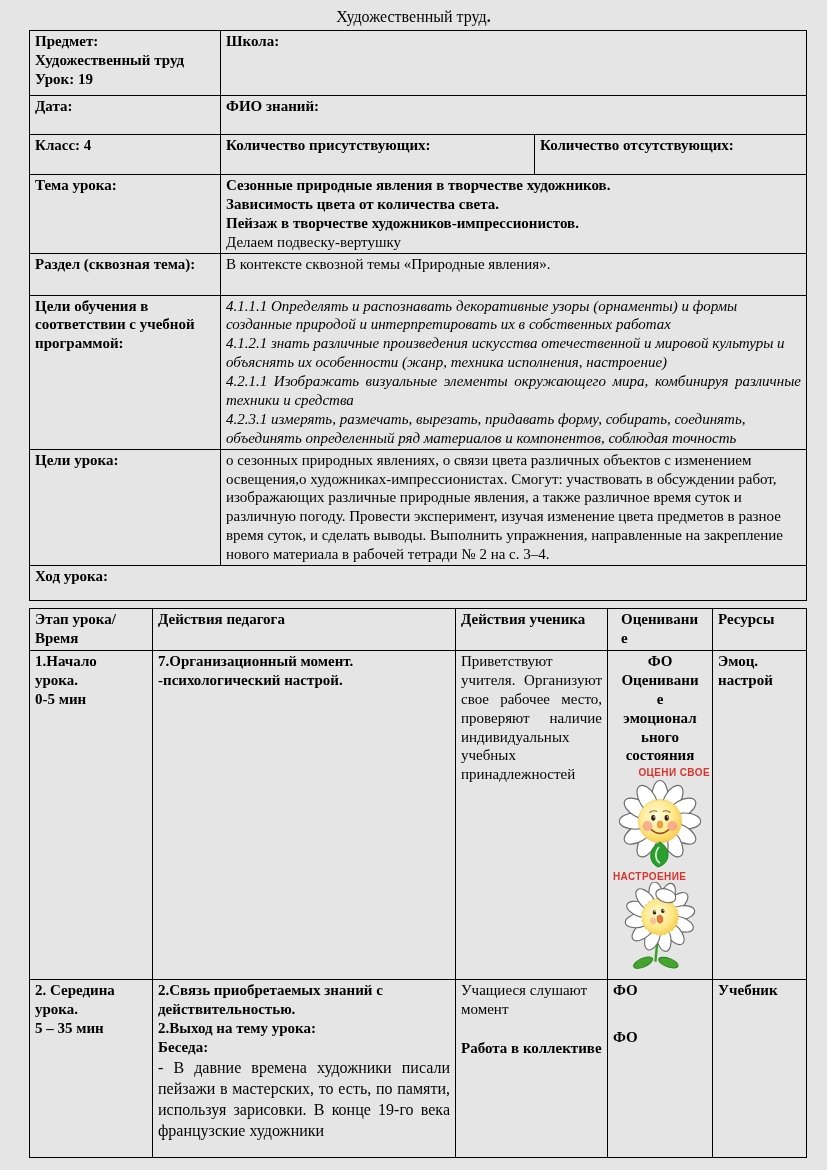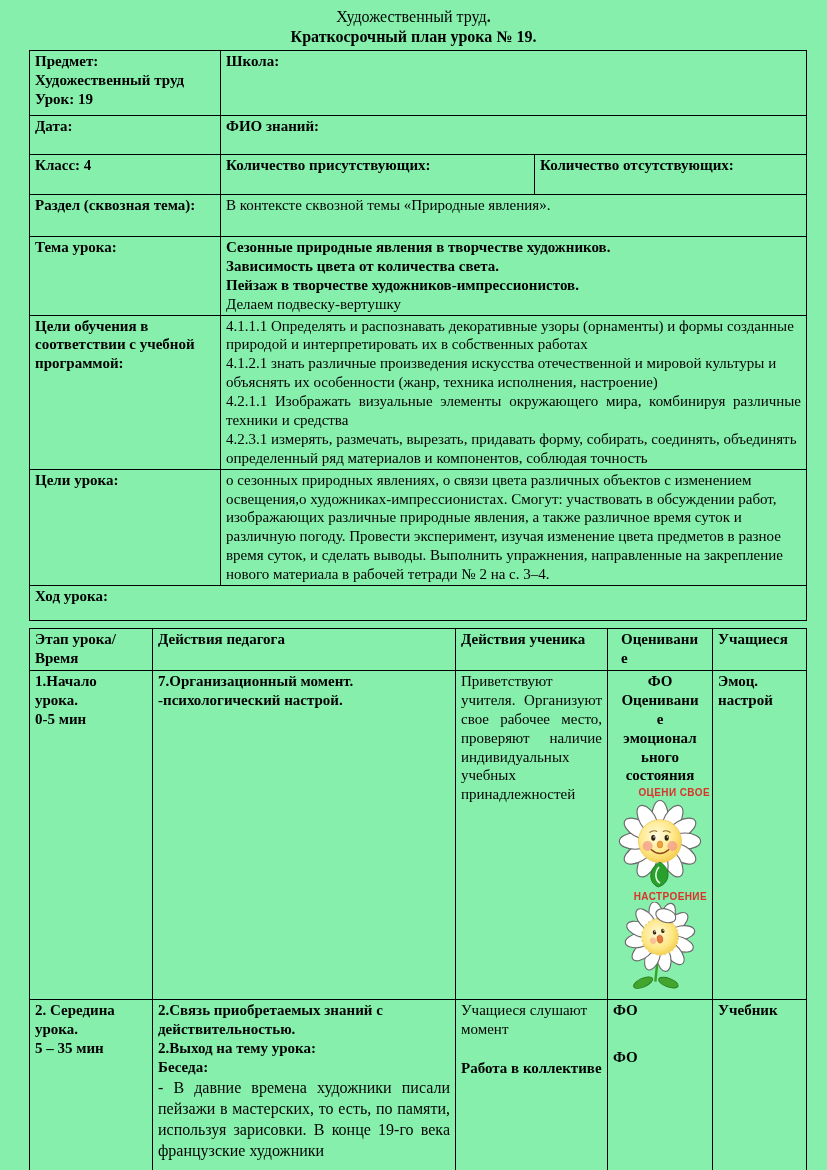--- a/index.html
+++ b/index.html
@@ -1,49 +1,48 @@
 <!DOCTYPE html>
 <html><head>
 <meta charset="utf-8">
 <style>
   html,body{margin:0;padding:0;background:#fff;}
-  .page{position:relative;width:827px;height:1170px;background:#86efac;overflow:hidden;
+  .page{position:relative;width:827px;height:1170px;background:#e5e5e5;overflow:hidden;
         font-family:"Liberation Serif",serif;color:#000;}
   .titles{margin-top:7px;text-align:center;font-size:16px;line-height:20px;}
   .b{font-weight:bold;}
   table{border-collapse:collapse;table-layout:fixed;width:777px;margin-left:29px;border-radius:7px;}
   .t1{margin-top:3px;}
   .t2{margin-top:7px;}
   td{border:1.5px solid #000;vertical-align:top;padding:1px 5px;
      font-size:15px;line-height:1.26;overflow:hidden;}
   .center{text-align:left;}
   .justify{text-align:justify;}
   .prelines{white-space:pre-line;}
-  p.obj{margin:0;}
+  p.obj{margin:0;font-style:italic;}
   .assess{max-width:78px;margin:0 auto;overflow-wrap:break-word;word-break:break-word;
           white-space:pre-line;text-align:center;font-weight:bold;}
   .hdrwrap{max-width:78px;margin:0 auto;overflow-wrap:break-word;word-break:break-word;}
   .red-label{font-family:"Liberation Sans",sans-serif;font-size:10px;font-weight:bold;
              color:#d9342b;letter-spacing:.4px;line-height:10px;}
   .red-top{text-align:right;margin:3px -3px 0 0;}
-  .red-mid{text-align:right;margin:2px 0 0 0;}
+  .red-mid{text-align:left;margin:2px 0 0 0;}
   .sans{font-family:Liberation Serif, serif;font-size:16px;line-height:1.32;
         text-align:justify;font-weight:normal;}
   .spacer20{height:20px;} .spacer28{height:28px;}
   .flower{display:block;margin:0 auto;}
   .petal{fill:#fff;stroke:#6a6a6a;stroke-width:1.2;}
 </style>
 </head>
 <body>
 
 <div class="page">
 
   <div class="titles">
     <div><span>Художественный труд</span><span class="b">.</span></div>
-    <div class="b">Краткосрочный план урока № 19.</div>
   </div>
 
   <table class="t1">
     <colgroup>
         <col style="width:191px">
         <col style="width:314px">
         <col style="width:272px">
       </colgroup>
     <tbody>
         <tr>
@@ -55,31 +54,31 @@
     <tr>
       <td style="height:36px" class="b">Дата:</td>
       <td colspan="2" class="b">ФИО знаний:</td>
     </tr>
     <tr>
       <td style="height:37px" class="b">Класс: 4</td>
       <td class="b">Количество присутствующих:</td>
       <td class="b">Количество отсутствующих:</td>
     </tr>
     <tr>
-      <td style="height:39px" class="b">Раздел (сквозная тема):</td>
-      <td colspan="2">В контексте сквозной темы  «Природные явления».</td>
-    </tr>
-    <tr>
       <td style="height:74px" class="b">Тема урока:</td>
       <td colspan="2">
         <div class="b prelines">Сезонные природные явления в творчестве художников.
 Зависимость цвета от количества света.
 Пейзаж в творчестве художников-импрессионистов.</div>
         <div>Делаем подвеску-вертушку</div>
       </td>
+    </tr>
+    <tr>
+      <td style="height:39px" class="b">Раздел (сквозная тема):</td>
+      <td colspan="2">В контексте сквозной темы  «Природные явления».</td>
     </tr>
     <tr>
       <td style="height:151px" class="b">Цели обучения в соответствии с учебной программой:</td>
       <td colspan="2">
         <p class="obj">4.1.1.1 Определять и  распознавать декоративные узоры (орнаменты) и формы созданные природой и интерпретировать их в собственных работах</p>
         <p class="obj">4.1.2.1 знать различные произведения искусства отечественной и мировой культуры и объяснять их особенности (жанр, техника исполнения, настроение)</p>
         <p class="obj justify">4.2.1.1 Изображать визуальные элементы окружающего мира, комбинируя различные техники и средства</p>
         <p class="obj">4.2.3.1 измерять, размечать, вырезать, придавать форму, собирать, соединять, объединять определенный ряд материалов и компонентов, соблюдая точность</p>
       </td>
     </tr>
@@ -103,21 +102,21 @@
       </colgroup>
     <tbody>
         <tr>
       <td style="height:39px" class="b center prelines">Этап урока/
 Время</td>
       <td class="b center">Действия педагога</td>
       <td class="b center">Действия ученика</td>
       <td class="b center">
             <div class="hdrwrap">Оценивание</div>
           </td>
-      <td class="b center">Учащиеся</td>
+      <td class="b center">Ресурсы</td>
     </tr>
 
     <tr>
       <td style="height:326px" class="b prelines">1.Начало
 урока.
 0-5 мин</td>
       <td class="b prelines">7.Организационный момент.
 -психологический настрой.</td>
       <td class="justify">Приветствуют учителя. Организуют свое рабочее место, проверяют наличие индивидуальных учебных принадлежностей</td>
       <td>

